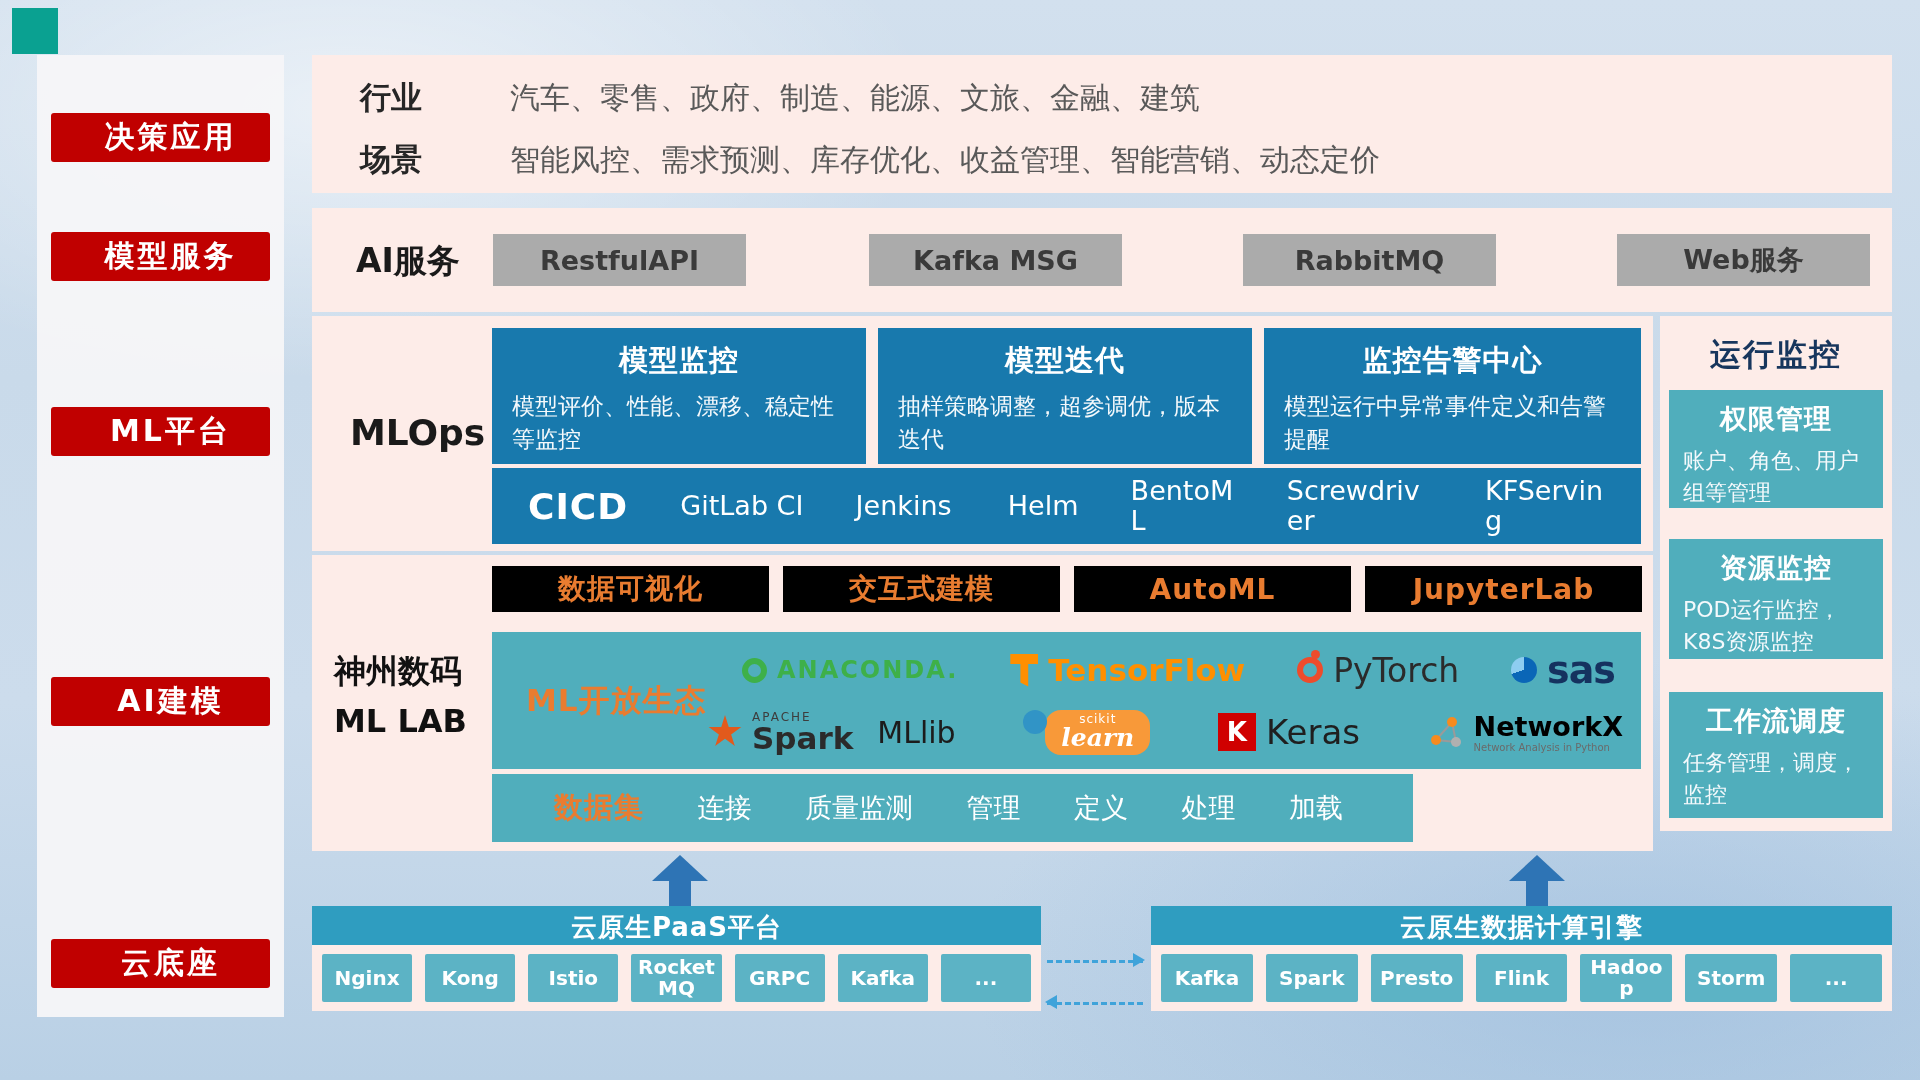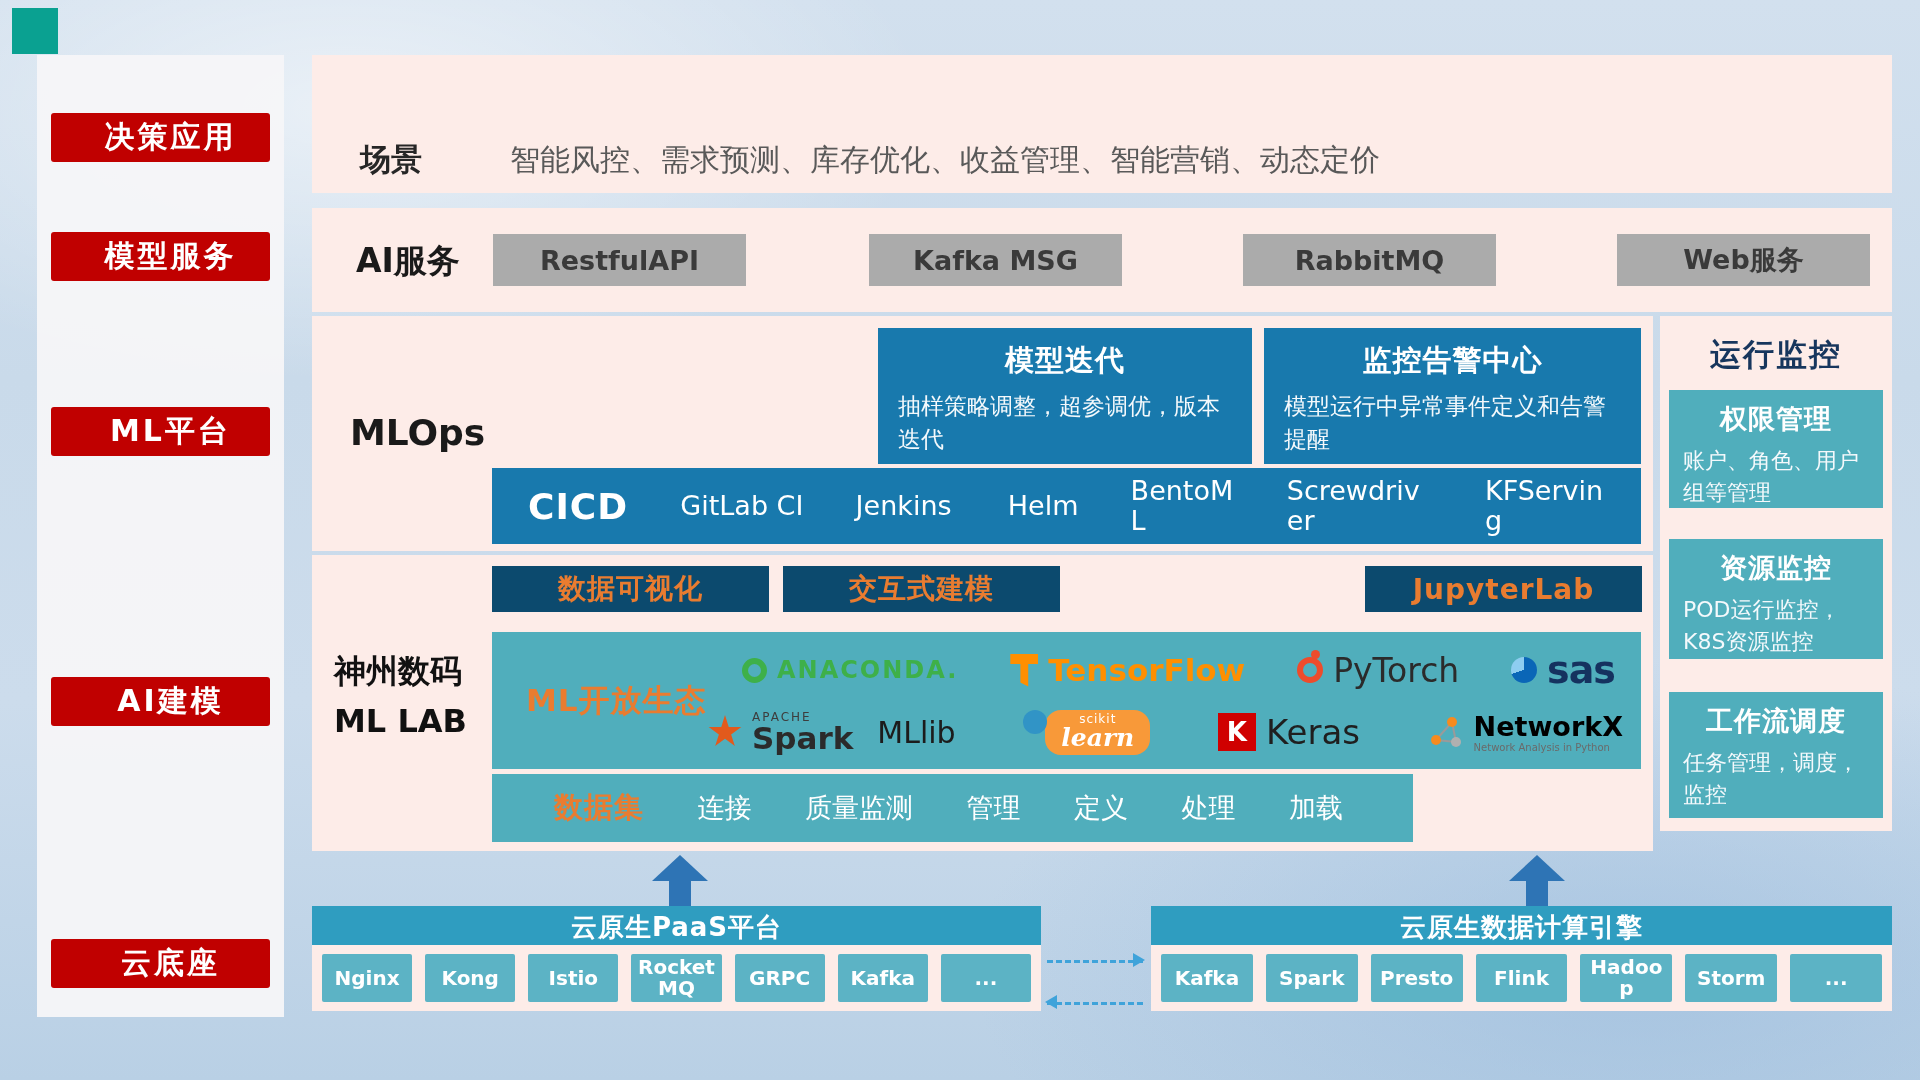--- a/index.html
+++ b/index.html
@@ -38,21 +38,21 @@
   .cicd-label { font-size:36px; font-weight:700; letter-spacing:1px; }
   .cicd-item { font-size:27px; line-height:1.1; }
   .w-jenkins { width:100px; word-break:break-all; }
   .w-bentoml { width:104px; word-break:break-all; }
   .w-screw   { width:146px; word-break:break-all; }
   .w-kfs     { width:120px; word-break:break-all; }
 
   .mllab-label { position:absolute; font-size:32px; font-weight:700; color:#111; line-height:1.55; }
   .mllab-label span { display:block; }
 
-  .teal-btn { position:absolute; width:277px; height:46px; background:#0c4a6e; color:#e97c30;
+  .teal-btn { position:absolute; width:277px; height:46px; background:#000000; color:#e97c30;
     font-size:28px; font-weight:700; display:flex; align-items:center; justify-content:center; letter-spacing:1px; }
 
   .eco { position:absolute; background:#50aebc; }
   .eco-label { position:absolute; left:34px; top:50%; transform:translateY(-50%); font-size:31px; font-weight:700; color:#e97c30; letter-spacing:1px; }
   .eco-row { position:absolute; display:flex; align-items:center; justify-content:space-between; }
   .logo { display:inline-flex; align-items:center; gap:10px; white-space:nowrap; }
 
   .ana-ring { width:25px; height:25px; border:6px solid #3eb049; border-radius:50%; }
   .ana-text { color:#3eb049; font-weight:700; font-size:24px; letter-spacing:2px; }
 
@@ -125,37 +125,45 @@
 
   <div class="sidebar">
     <div class="side-btn" style="top:58px;">决策应用</div>
     <div class="side-btn" style="top:177px;">模型服务</div>
     <div class="side-btn" style="top:352px;">ML平台</div>
     <div class="side-btn" style="top:622px;">AI建模</div>
     <div class="side-btn" style="top:884px;">云底座</div>
   </div>
 
   <div class="panel" style="left:312px; top:55px; width:1580px; height:138px;">
+    <div class="ind-line" style="top:22px;">
+      <span class="ind-label">行业</span>
+      <span class="ind-text">汽车、零售、政府、制造、能源、文旅、金融、建筑</span>
+    </div>
     <div class="ind-line" style="top:84px;">
       <span class="ind-label">场景</span>
       <span class="ind-text">智能风控、需求预测、库存优化、收益管理、智能营销、动态定价</span>
     </div>
   </div>
 
   <div class="panel" style="left:312px; top:208px; width:1580px; height:104px;">
     <span class="sec-label" style="left:44px; top:31px; font-size:33px;">AI服务</span>
     <div class="gray-btn" style="left:181px;  top:26px;">RestfulAPI</div>
     <div class="gray-btn" style="left:557px;  top:26px;">Kafka MSG</div>
     <div class="gray-btn" style="left:931px;  top:26px;">RabbitMQ</div>
     <div class="gray-btn" style="left:1305px; top:26px;">Web服务</div>
   </div>
 
   <div class="panel" style="left:312px; top:316px; width:1341px; height:235px;">
     <span class="sec-label" style="left:38px; top:96px; font-size:36px;">MLOps</span>
 
+    <div class="blue-card" style="left:180px; top:12px; width:374px; height:136px;">
+      <span class="bc-title">模型监控</span>
+      <span class="bc-desc">模型评价、性能、漂移、稳定性等监控</span>
+    </div>
     <div class="blue-card" style="left:566px; top:12px; width:374px; height:136px;">
       <span class="bc-title">模型迭代</span>
       <span class="bc-desc">抽样策略调整，超参调优，版本迭代</span>
     </div>
     <div class="blue-card" style="left:952px; top:12px; width:377px; height:136px;">
       <span class="bc-title">监控告警中心</span>
       <span class="bc-desc">模型运行中异常事件定义和告警提醒</span>
     </div>
 
     <div class="cicd" style="left:180px; top:152px; width:1149px; height:76px;">
@@ -170,20 +178,21 @@
   </div>
 
   <div class="panel" style="left:312px; top:555px; width:1341px; height:296px;">
     <div class="mllab-label" style="left:22px; top:92px;">
       <span>神州数码</span>
       <span>ML LAB</span>
     </div>
 
     <div class="teal-btn" style="left:180px;  top:11px;">数据可视化</div>
     <div class="teal-btn" style="left:471px;  top:11px;">交互式建模</div>
+    <div class="teal-btn" style="left:762px;  top:11px;">AutoML</div>
     <div class="teal-btn" style="left:1053px; top:11px;">JupyterLab</div>
 
     <div class="eco" style="left:180px; top:77px; width:1149px; height:137px;">
       <span class="eco-label">ML开放生态</span>
 
       <div class="eco-row" style="left:250px; right:26px; top:10px; height:56px;">
         <span class="logo">
           <span class="ana-ring"></span>
           <span class="ana-text">ANACONDA.</span>
         </span>

